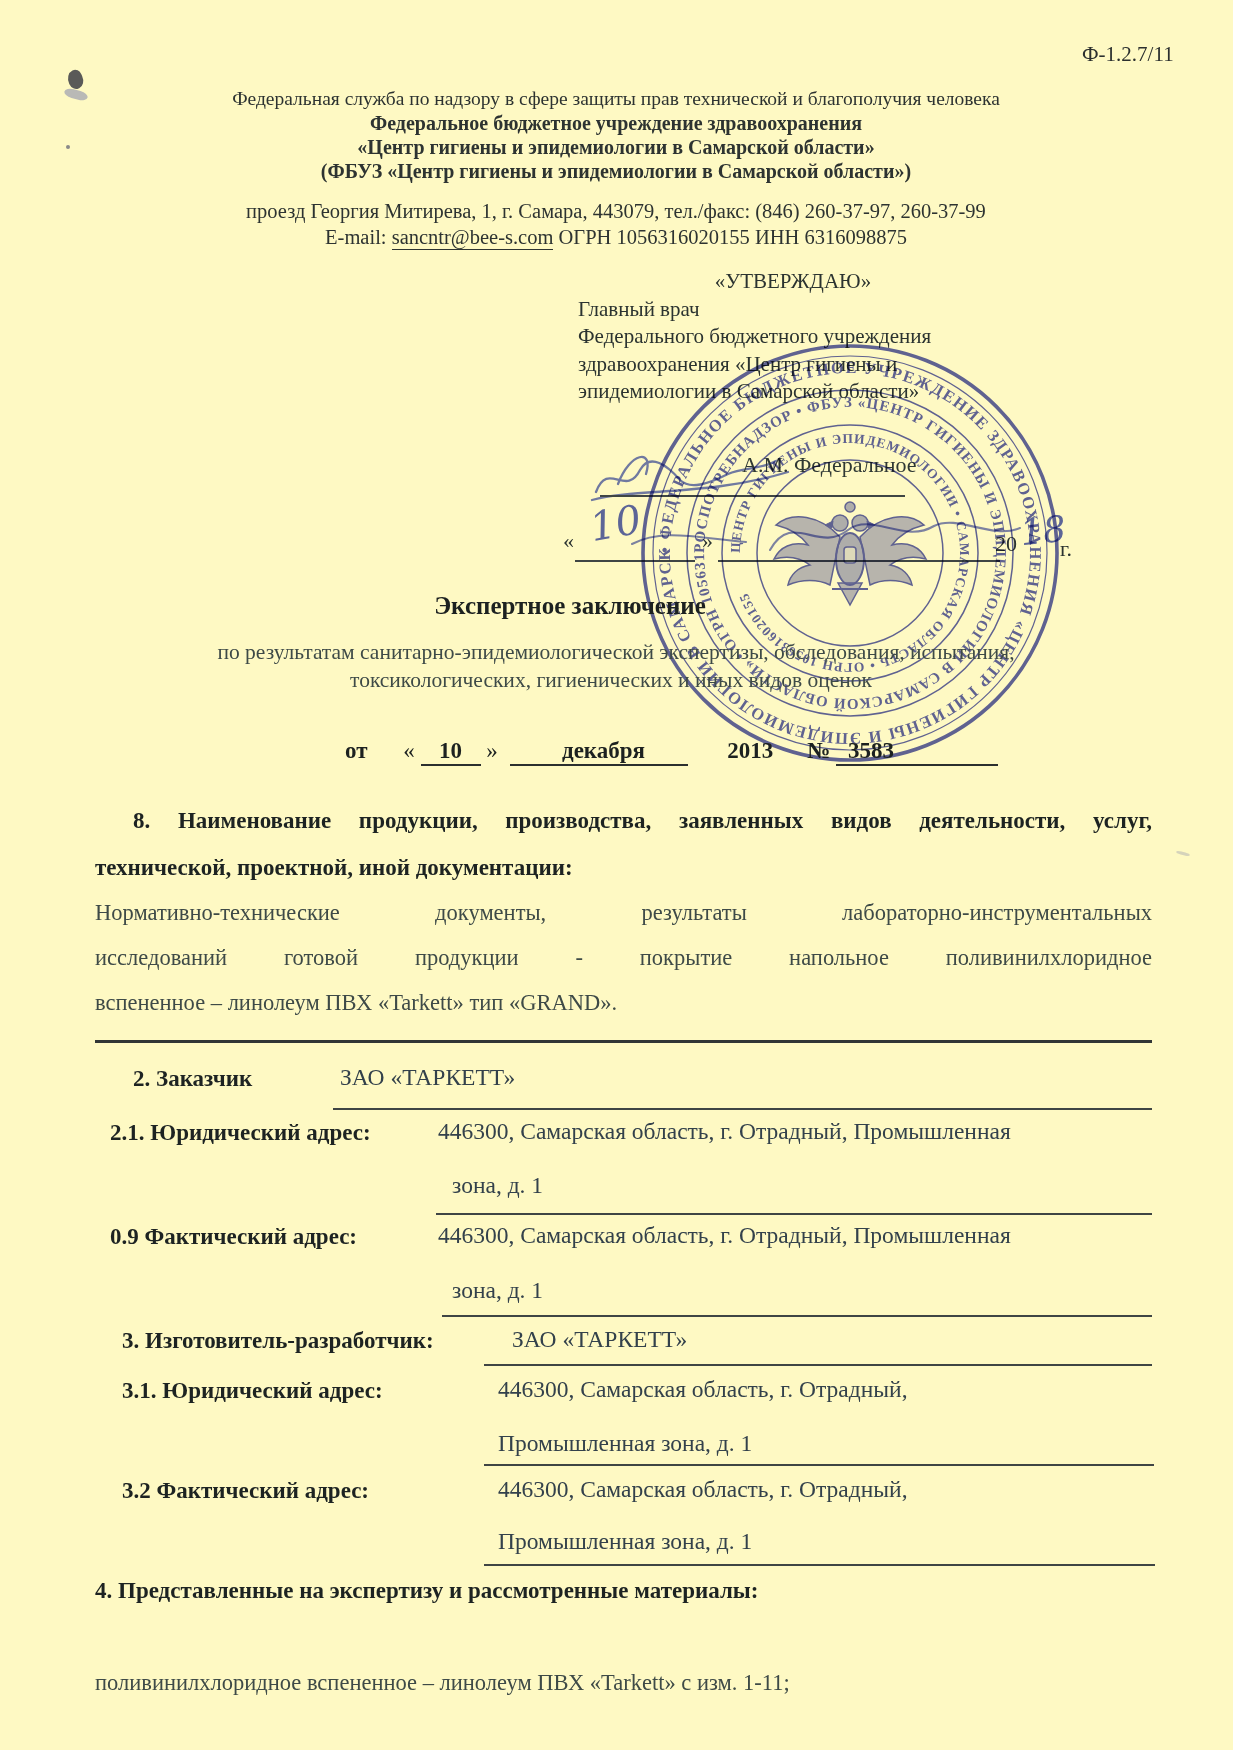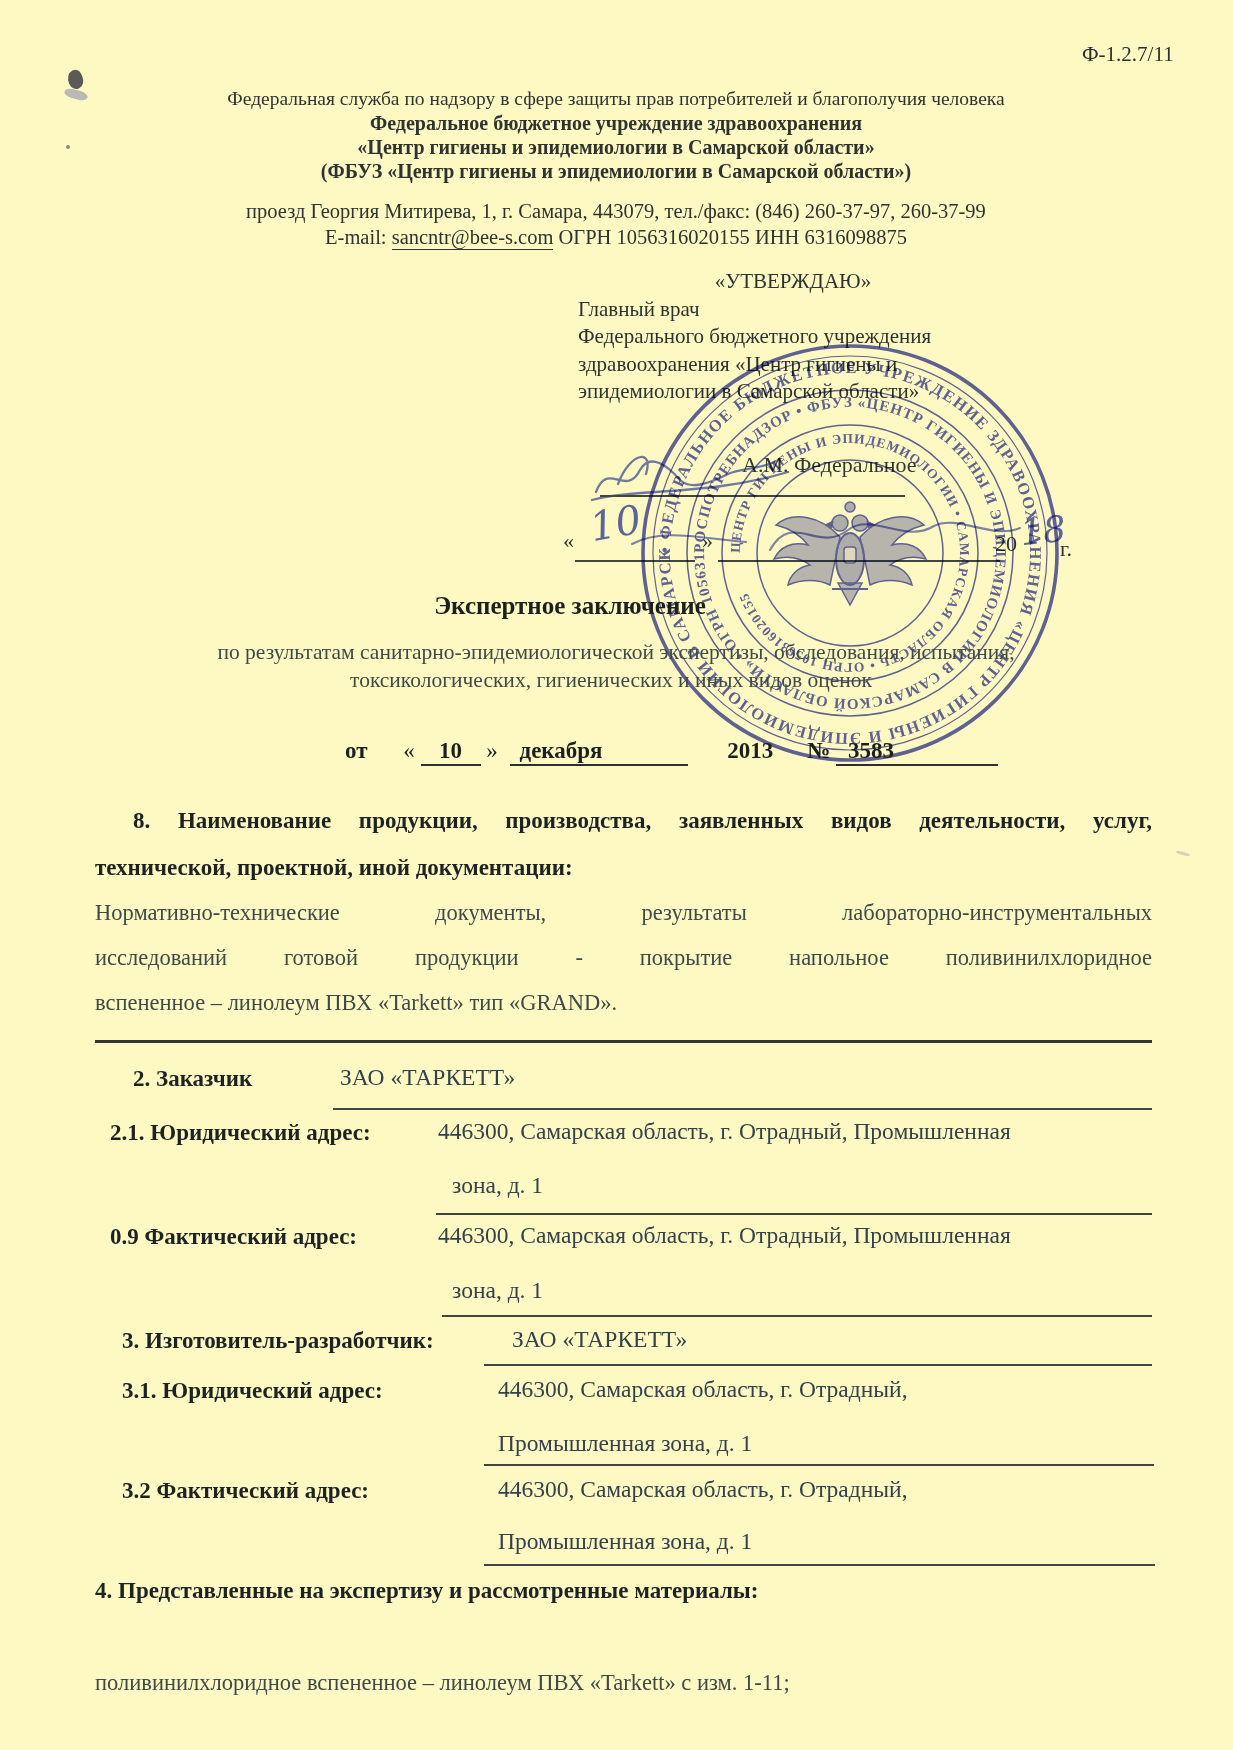--- a/index.html
+++ b/index.html
@@ -31,21 +31,21 @@
 <div class="page">
 
   <div class="smudge" style="left:68px;top:70px;width:15px;height:19px;"></div>
   <div class="smudge2" style="left:64px;top:90px;width:24px;height:9px;"></div>
   <div class="dot" style="left:66px;top:145px;width:4px;height:4px;"></div>
   <div class="smudge2" style="left:1176px;top:852px;width:14px;height:3px;opacity:.6;"></div>
 
   <div class="abs" style="left:1082px;top:42px;font-size:21px;color:#2b2f2e;">Ф-1.2.7/11</div>
 
   <div class="abs center org" style="left:86px;top:88px;width:1060px;">
-    <div style="font-size:19.5px;">Федеральная служба по надзору в сфере защиты прав потребителей и благополучия человека</div>
+    <div style="font-size:19.5px;">Федеральная служба по надзору в сфере защиты прав технической и благополучия человека</div>
     <div class="b" style="font-size:20px;margin-top:2px;">Федеральное бюджетное учреждение здравоохранения</div>
     <div class="b" style="font-size:20px;margin-top:1px;">«Центр гигиены и эпидемиологии в Самарской области»</div>
     <div class="b" style="font-size:20px;margin-top:1px;">(ФБУЗ «Центр гигиены и эпидемиологии в Самарской области»)</div>
   </div>
 
   <div class="abs center org" style="left:86px;top:200px;width:1060px;font-size:20.5px;">
     <div>проезд Георгия Митирева, 1, г. Самара, 443079, тел./факс: (846) 260-37-97, 260-37-99</div>
     <div style="margin-top:3px;">
       <span>E-mail:</span>
       <span class="email-underline">sancntr@bee-s.com</span>
@@ -125,21 +125,21 @@
 
   <div class="abs center b" style="left:60px;top:592px;width:1020px;font-size:25px;color:#1c2120;">Экспертное заключение</div>
   <div class="abs center body-text" style="left:86px;top:640px;width:1060px;font-size:21.5px;">по результатам санитарно-эпидемиологической экспертизы, обследования, испытания,</div>
   <div class="abs center body-text" style="left:81px;top:668px;width:1060px;font-size:21.5px;">токсикологических, гигиенических и иных видов оценок</div>
 
   <div class="abs" style="left:345px;top:738px;font-size:23px;color:#1c2120;">
     <span class="b" style="margin-right:30px;">от</span>
     <span>«</span>
     <span class="field b" style="width:60px;">10</span>
     <span>»</span>
-    <span class="field b" style="width:168px;text-align:left;padding-left:10px;margin-left:6px;margin-right:34px;">декабря</span>
+    <span class="field b" style="width:168px;text-align:center;padding-left:10px;margin-left:6px;margin-right:34px;">декабря</span>
     <span class="b" style="margin-right:28px;">2013</span>
     <span class="b">№</span>
     <span class="field b" style="width:150px;text-align:left;padding-left:12px;">3583</span>
   </div>
 
   <div class="abs b jl label-text" style="left:95px;top:808px;width:1057px;font-size:23px;text-indent:38px;">8. Наименование продукции, производства, заявленных видов деятельности, услуг,</div>
   <div class="abs b label-text" style="left:95px;top:855px;font-size:23px;">технической, проектной, иной документации:</div>
   <div class="abs jl body-text" style="left:95px;top:900px;width:1057px;font-size:22.5px;">Нормативно-технические документы, результаты лабораторно-инструментальных</div>
   <div class="abs jl body-text" style="left:95px;top:945px;width:1057px;font-size:22.5px;">исследований готовой продукции - покрытие напольное поливинилхлоридное</div>
   <div class="abs body-text" style="left:95px;top:990px;font-size:22.5px;">вспененное – линолеум ПВХ «Tarkett» тип «GRAND».</div>

